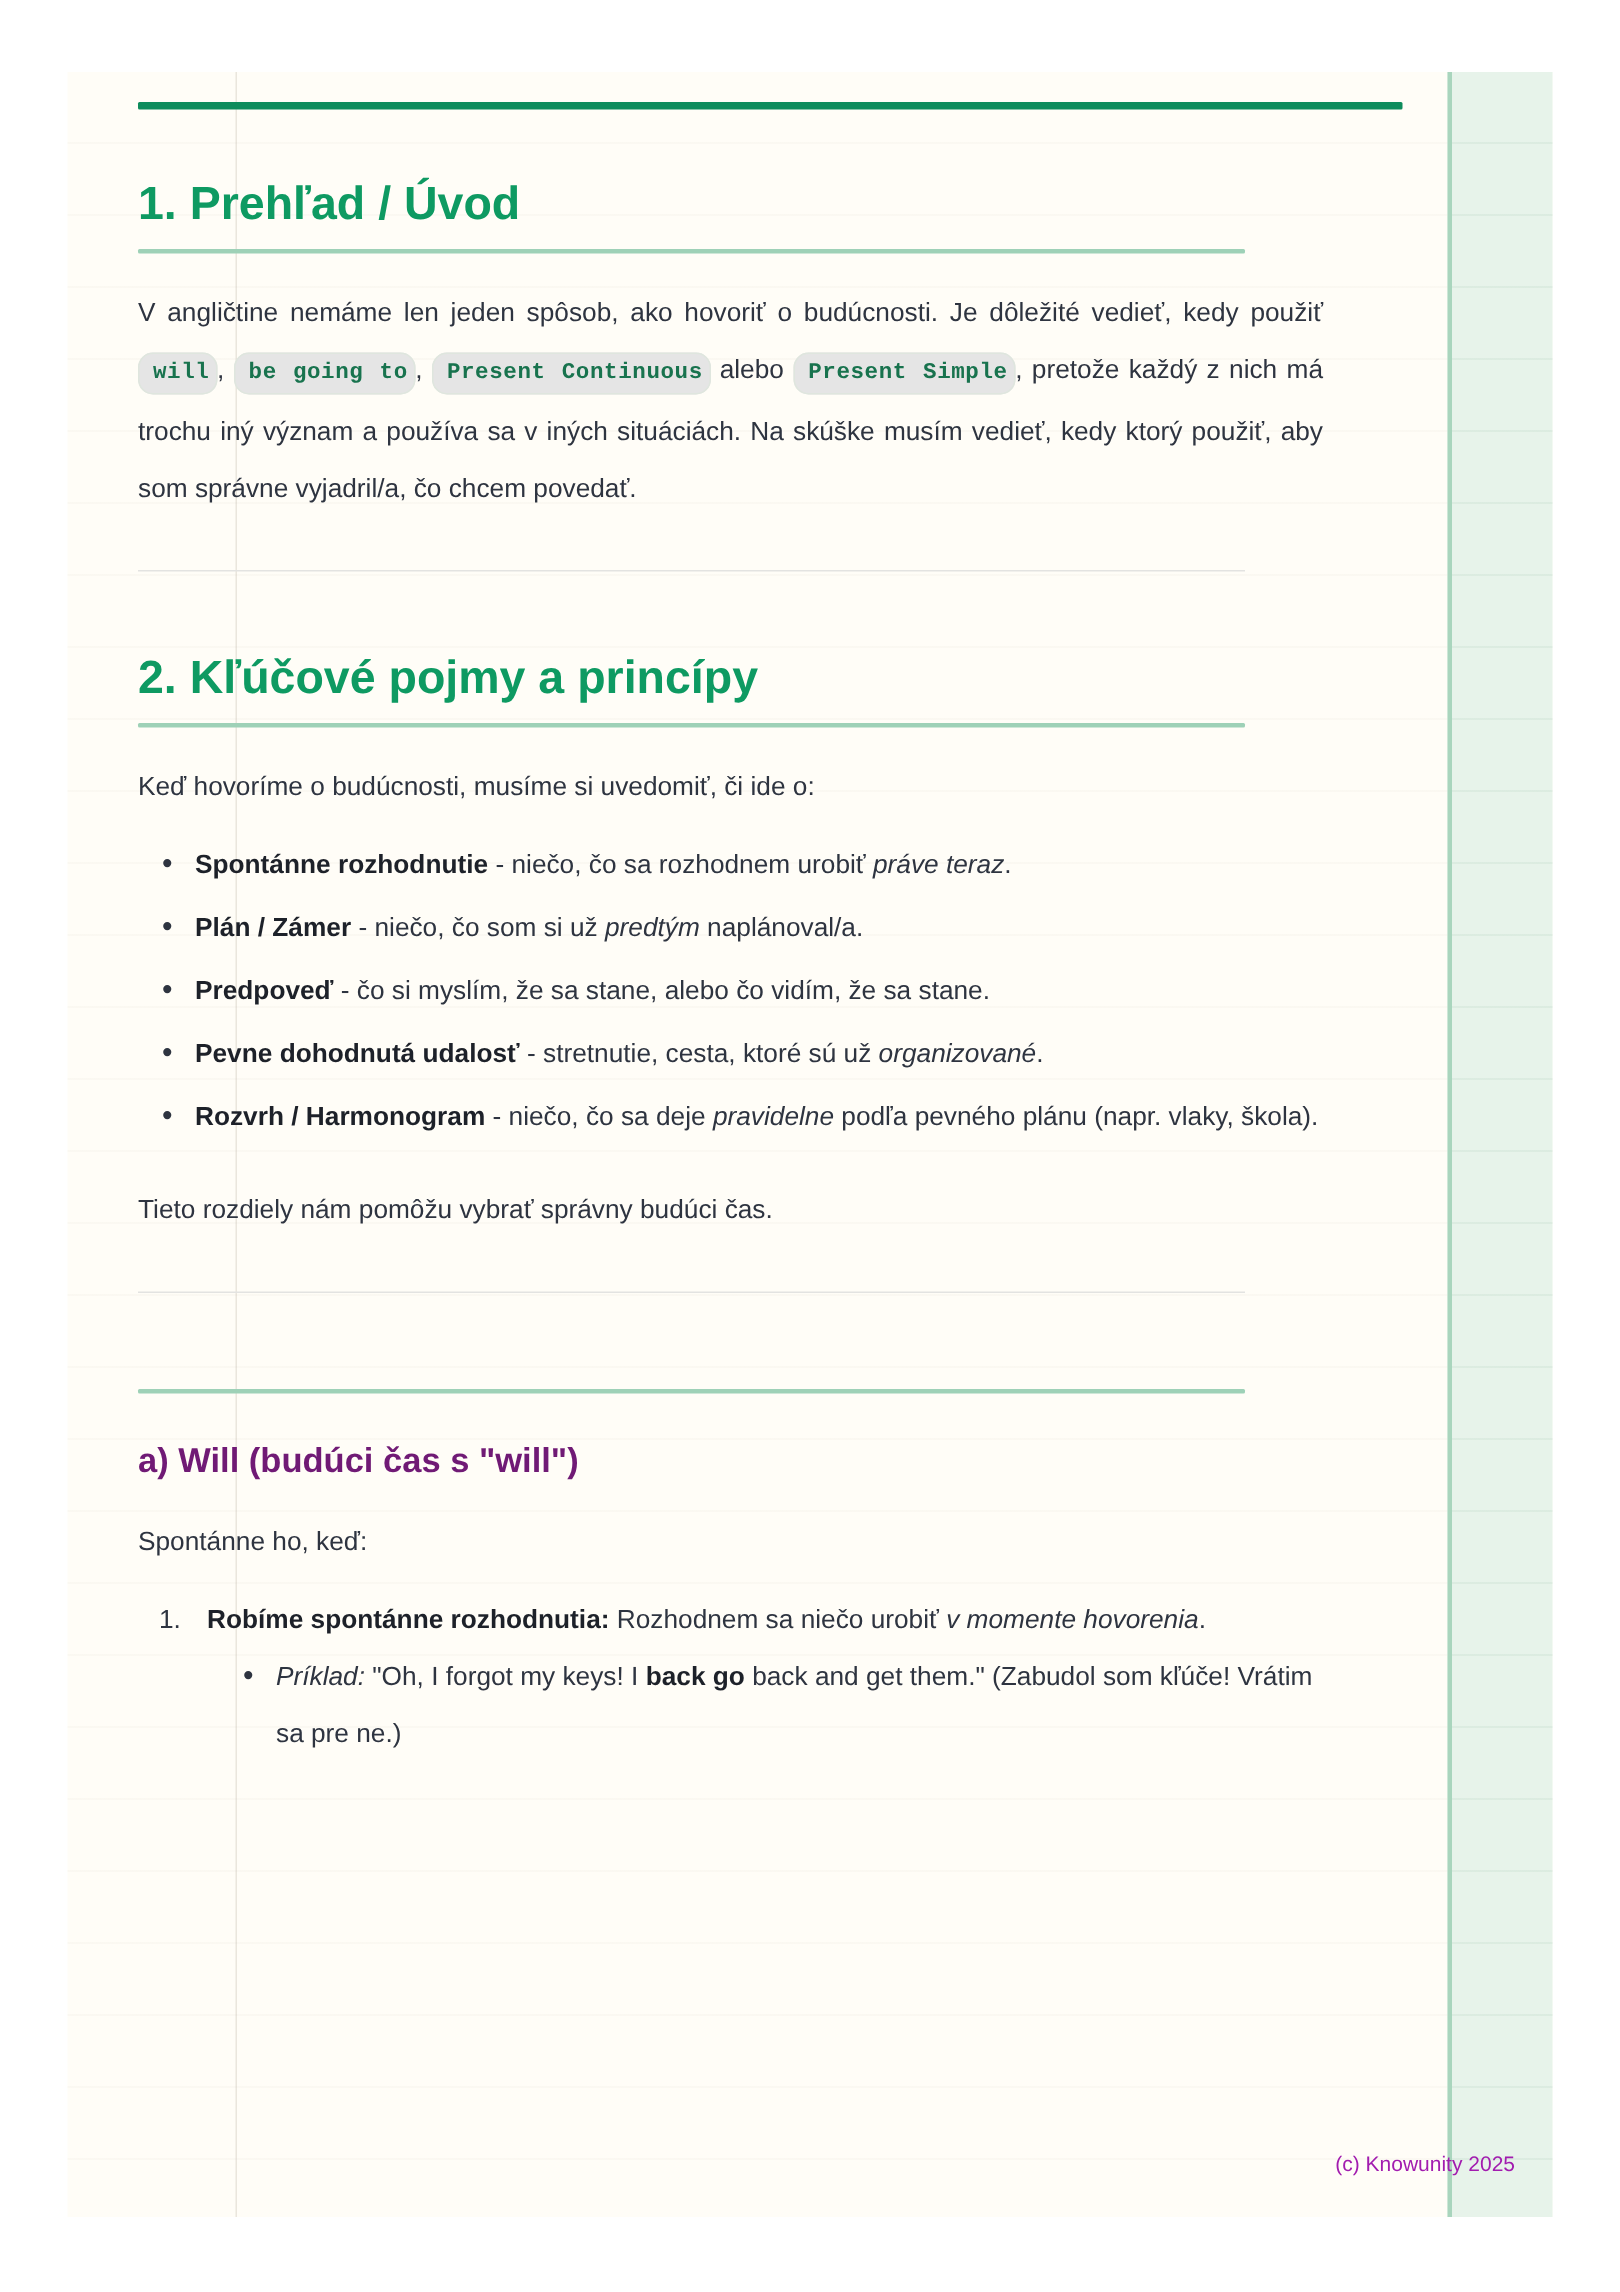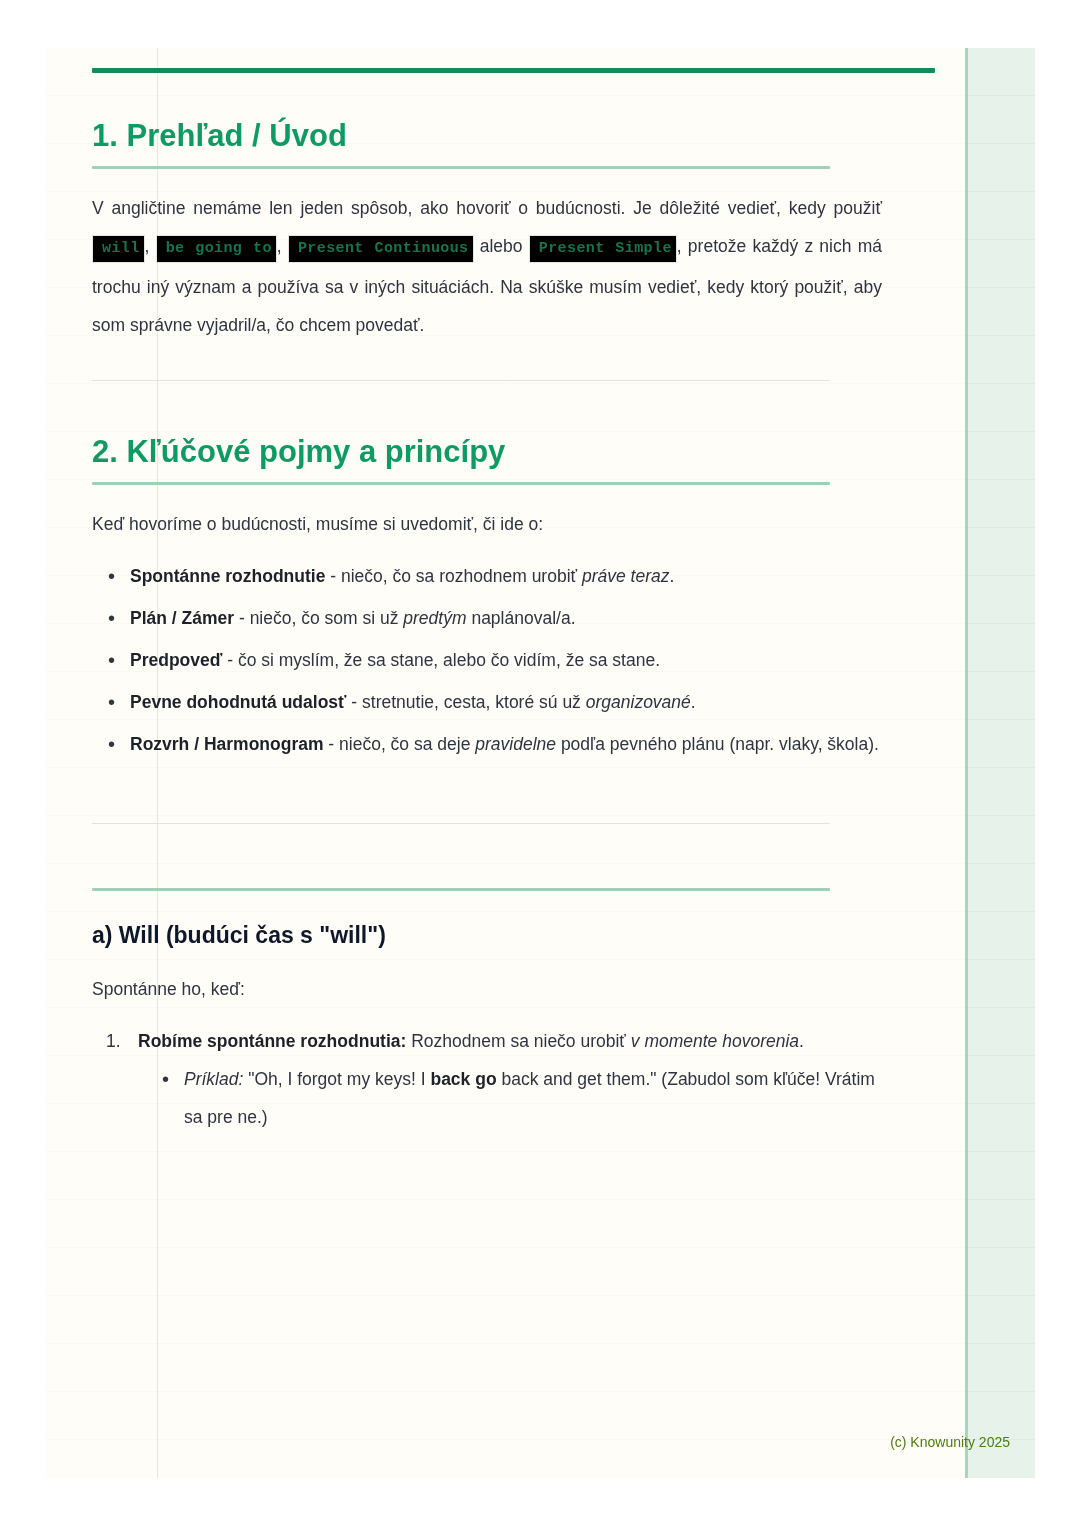--- a/index.html
+++ b/index.html
@@ -108,21 +108,21 @@
     height: 3px;
     background: #9ed1b7;
     border-radius: 1px;
   }
 
   
   .h3 {
     margin: 0;
     font-size: 23px;
     font-weight: bold;
-    color: #0f172a;
+    color: #701a75;
     line-height: 1.25;
   }
 
   
   p.body {
     margin: 0;
     font-size: 17.5px;
     line-height: 38px;
     color: #2e3440;
   }
@@ -133,23 +133,23 @@
     height: 1px;
     background: #e3e3e1;
   }
 
   
   code.chip {
     font-family: "Liberation Mono", monospace;
     font-size: 15px;
     font-weight: bold;
     color: #18734e;
-    background: #000000;
+    background: #e5e5e5;
     border: 1px solid #dfe6de;
-    border-radius: 0;
+    border-radius: 10px;
     padding: 4px 4px 5px 9px;
     white-space: pre;
     letter-spacing: 0.4px;
   }
 
   
   ul.bullets {
     margin: 0;
     padding: 0 0 0 38px;
     list-style: none;
@@ -214,21 +214,21 @@
 
   b, strong { font-weight: bold; color: #1d2129; }
   i, em { font-style: italic; }
 
   
   .watermark {
     position: absolute;
     right: 25px;
     bottom: 28px;
     font-size: 14px;
-    color: #4d7c0f;
+    color: #a21caf;
     white-space: nowrap;
   }
 
   .sp-14 { height: 14px; }
   .sp-20 { height: 20px; }
   .sp-30 { height: 30px; }
   .sp-36 { height: 36px; }
   .sp-44 { height: 44px; }
   .sp-52 { height: 52px; }
 </style>
@@ -272,20 +272,21 @@
     <ul class="bullets">
       <li><b>Spontánne rozhodnutie</b><span> - </span><span>niečo, čo sa rozhodnem urobiť </span><i>práve teraz</i><span>.</span></li>
       <li><b>Plán / Zámer</b><span> - </span><span>niečo, čo som si už </span><i>predtým</i><span> naplánoval/a.</span></li>
       <li><b>Predpoveď</b><span> - </span><span>čo si myslím, že sa stane, alebo čo vidím, že sa stane.</span><i></i><span></span></li>
       <li><b>Pevne dohodnutá udalosť</b><span> - </span><span>stretnutie, cesta, ktoré sú už </span><i>organizované</i><span>.</span></li>
       <li><b>Rozvrh / Harmonogram</b><span> - </span><span>niečo, čo sa deje </span><i>pravidelne</i><span> podľa pevného plánu (napr. vlaky, škola).</span></li>
     </ul>
 
     <div class="sp-20"></div>
 
+    <p class="body">Tieto rozdiely nám pomôžu vybrať správny budúci čas.</p>
 
     <div class="sp-36"></div>
     <div class="sec-divider"></div>
     <div class="sp-52"></div>
 
     <div class="h2-rule"></div>
 
     <div class="sp-30"></div>
 
     <h3 class="h3">a) Will (budúci čas s "will")</h3>

